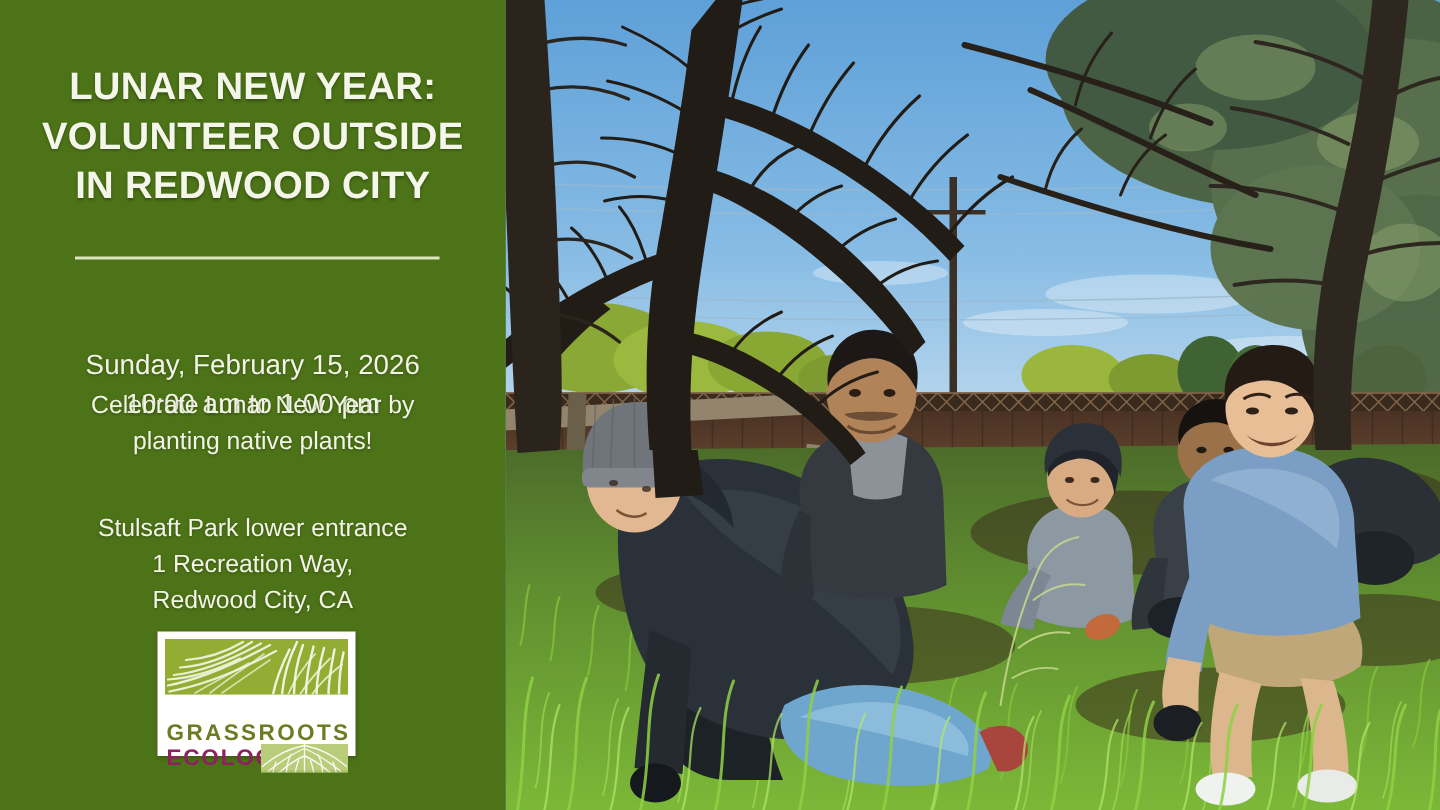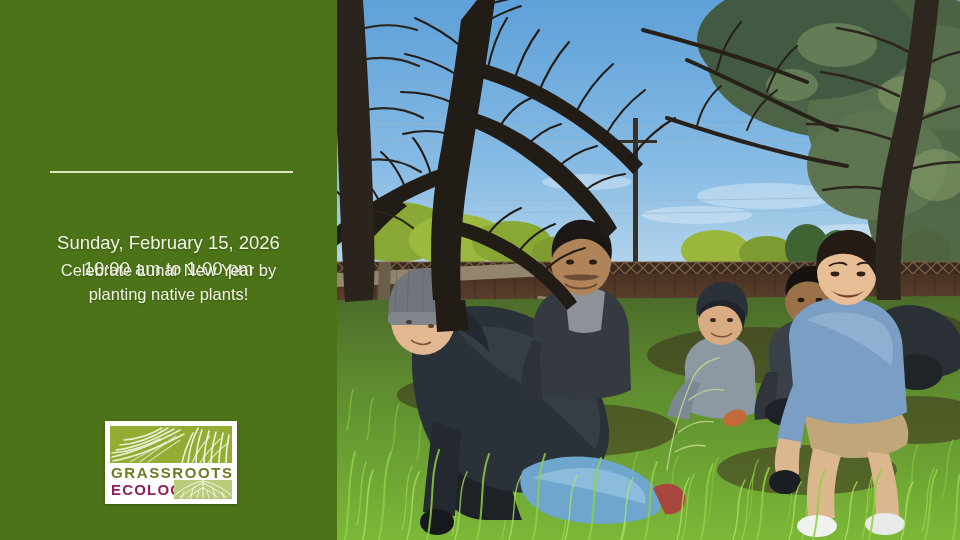--- a/index.html
+++ b/index.html
@@ -98,21 +98,21 @@
   }
   #logo-grass {
     position: relative;
     width: 122px;
     height: 37px;
     background: #93ad34;
     overflow: hidden;
   }
   #logo-wordmark {
     position: relative;
-    margin-top: 2px;
+    margin-top: 18px;
     width: 122px;
     height: 35px;
   }
   #logo-grassroots-text {
     position: absolute;
     left: 1px;
     top: 0px;
     font-family: "Liberation Sans", sans-serif;
     font-weight: bold;
     font-size: 15px;
@@ -153,29 +153,35 @@
   }
   #photo svg { display: block; }
 </style>
 </head>
 <body>
 
 <div id="poster">
 
   <div id="info-panel">
 
+    <div id="event-title">LUNAR NEW YEAR:
+VOLUNTEER OUTSIDE
+IN REDWOOD CITY</div>
 
     <div id="title-divider"></div>
 
     <div class="info-block" id="date-block">Sunday, February 15, 2026
 10:00 am to 1:00 pm</div>
 
     <div class="info-block" id="desc-block">Celebrate Lunar New Year by
 planting native plants!</div>
 
+    <div class="info-block" id="address-block">Stulsaft Park lower entrance
+1 Recreation Way,
+Redwood City, CA</div>
 
     <div id="logo-card">
 
       <div id="logo-grass">
         <svg width="122" height="37" viewBox="0 0 122 37">
           <rect x="0" y="0" width="122" height="37" fill="#93ad34"></rect>
           <g stroke="#f2f6e2" stroke-width="1.5" fill="none" opacity="0.92" stroke-linecap="round">
             <path d="M2 31 C 22 27, 46 17, 70 4"></path>
             <path d="M3 35 C 25 31, 50 21, 74 8"></path>
             <path d="M6 24 C 24 22, 44 14, 64 3"></path>

